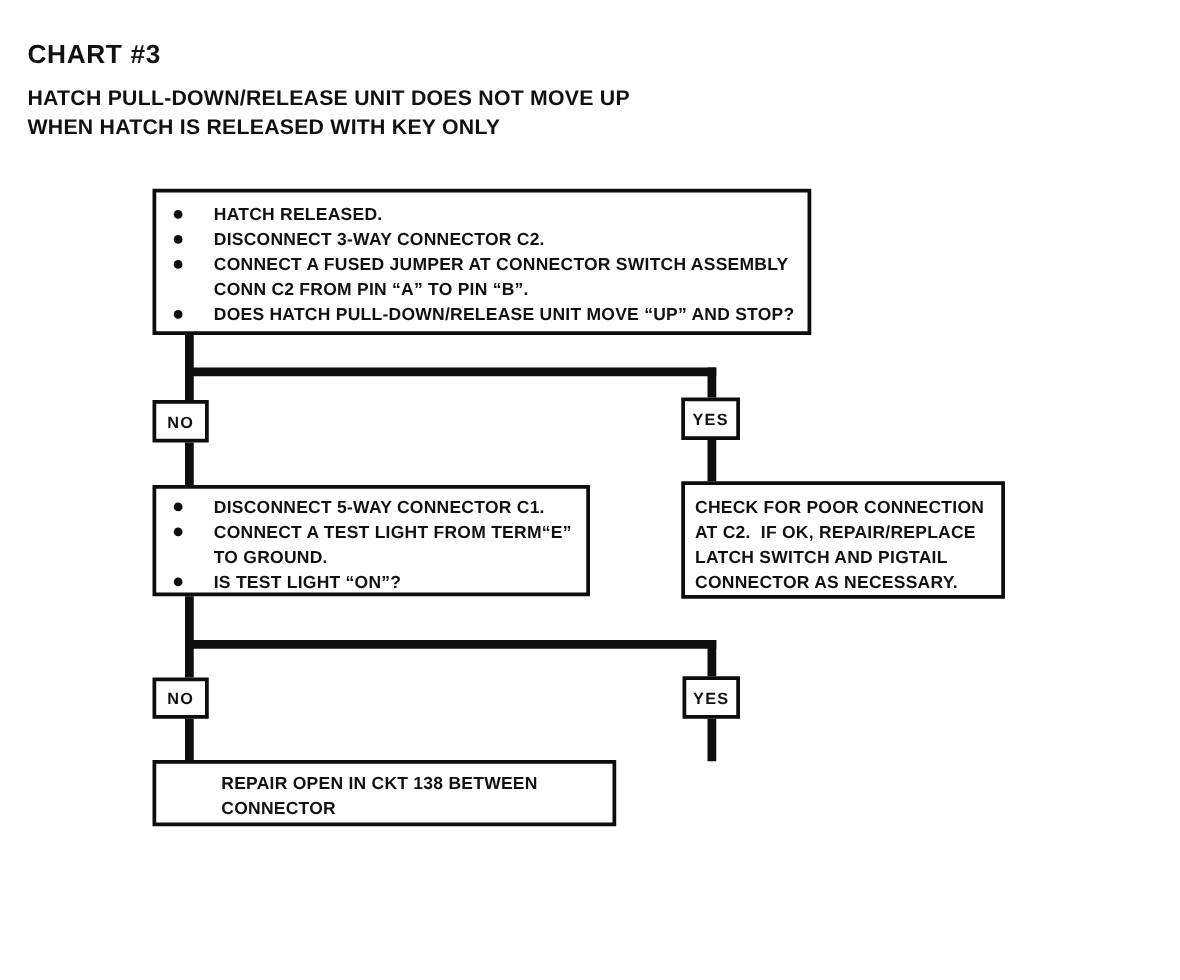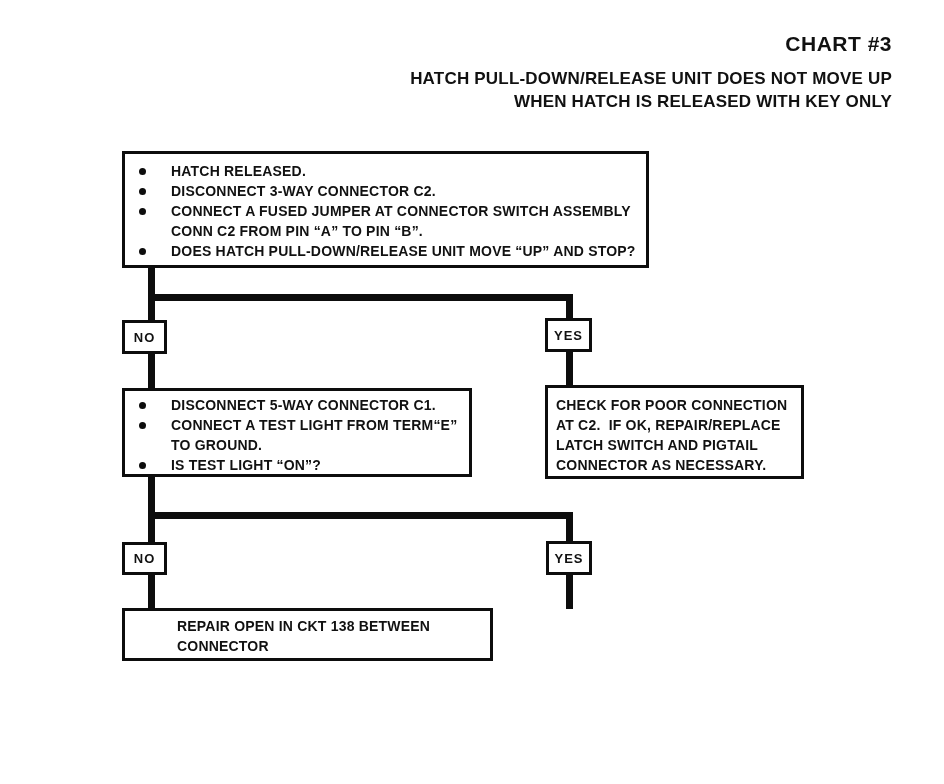--- a/index.html
+++ b/index.html
@@ -13,24 +13,24 @@
     height: 784px;
     background: #ffffff;
     font-family: "Liberation Sans", sans-serif;
     color: #111111;
     overflow: hidden;
   }
 
   
   .title-block {
     position: absolute;
-    left: 12px;
+    left: 22px;
     top: 32px;
     width: 880px;
-    text-align: right;
+    text-align: left;
     font-weight: bold;
   }
   .chart-label {
     font-size: 21px;
     letter-spacing: 0.5px;
     margin-bottom: 11px;
   }
   .subtitle {
     font-size: 17px;
     line-height: 23px;

